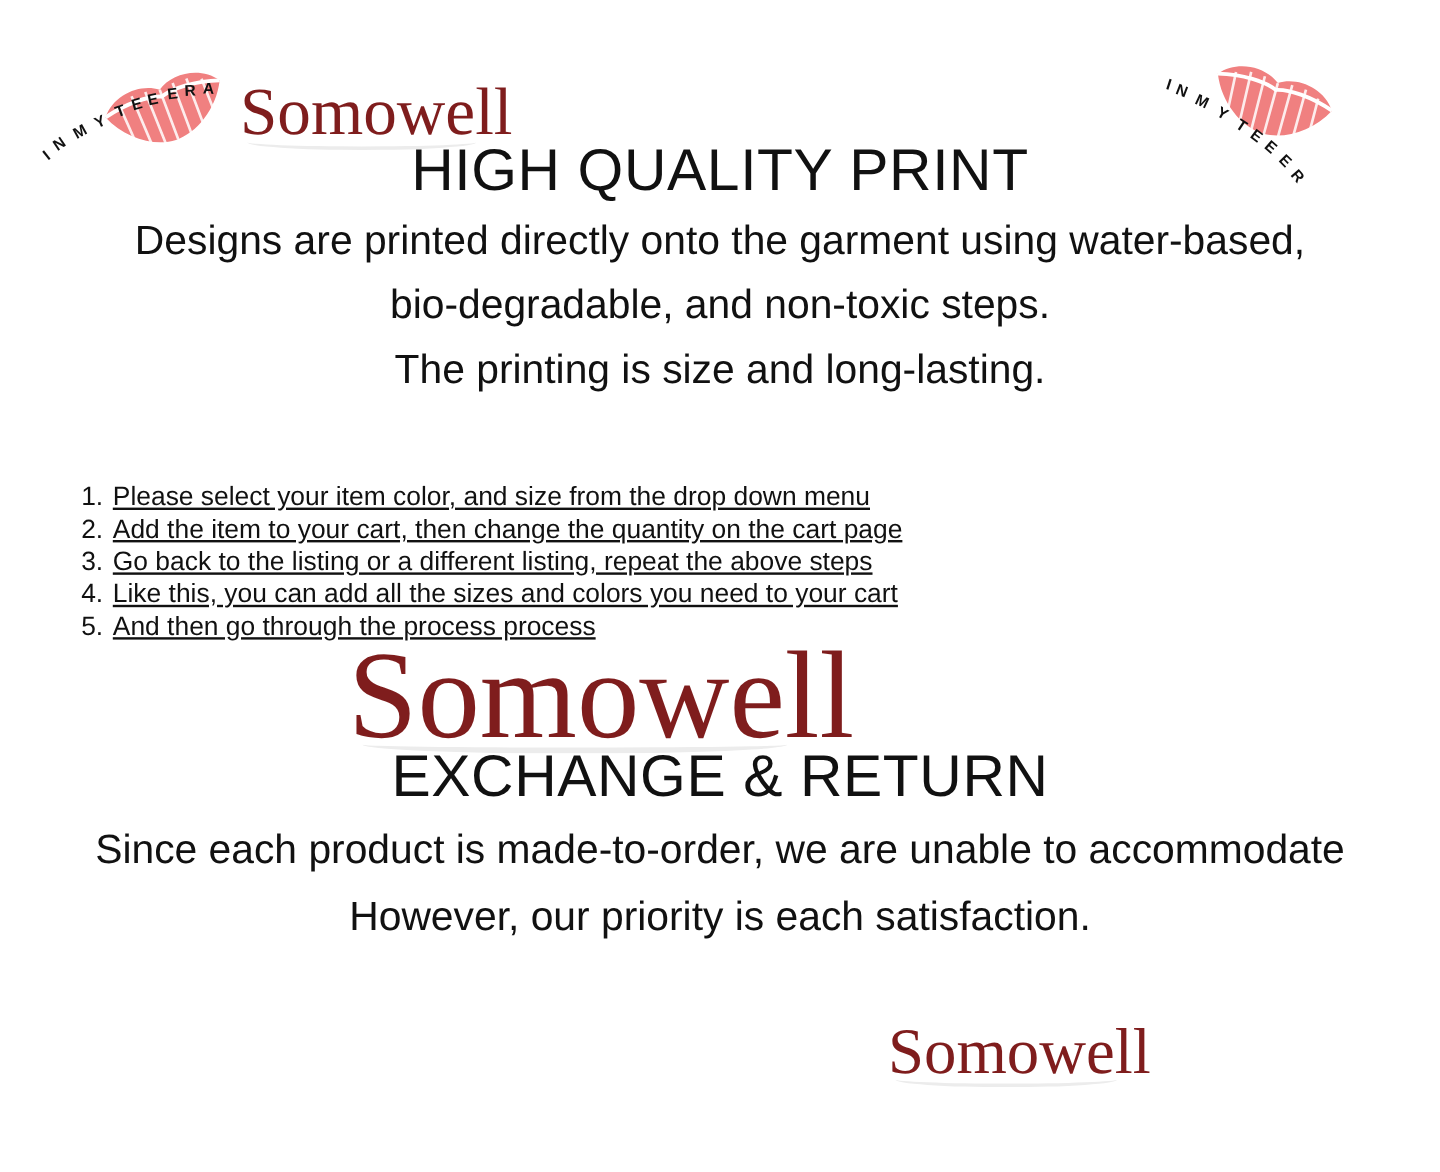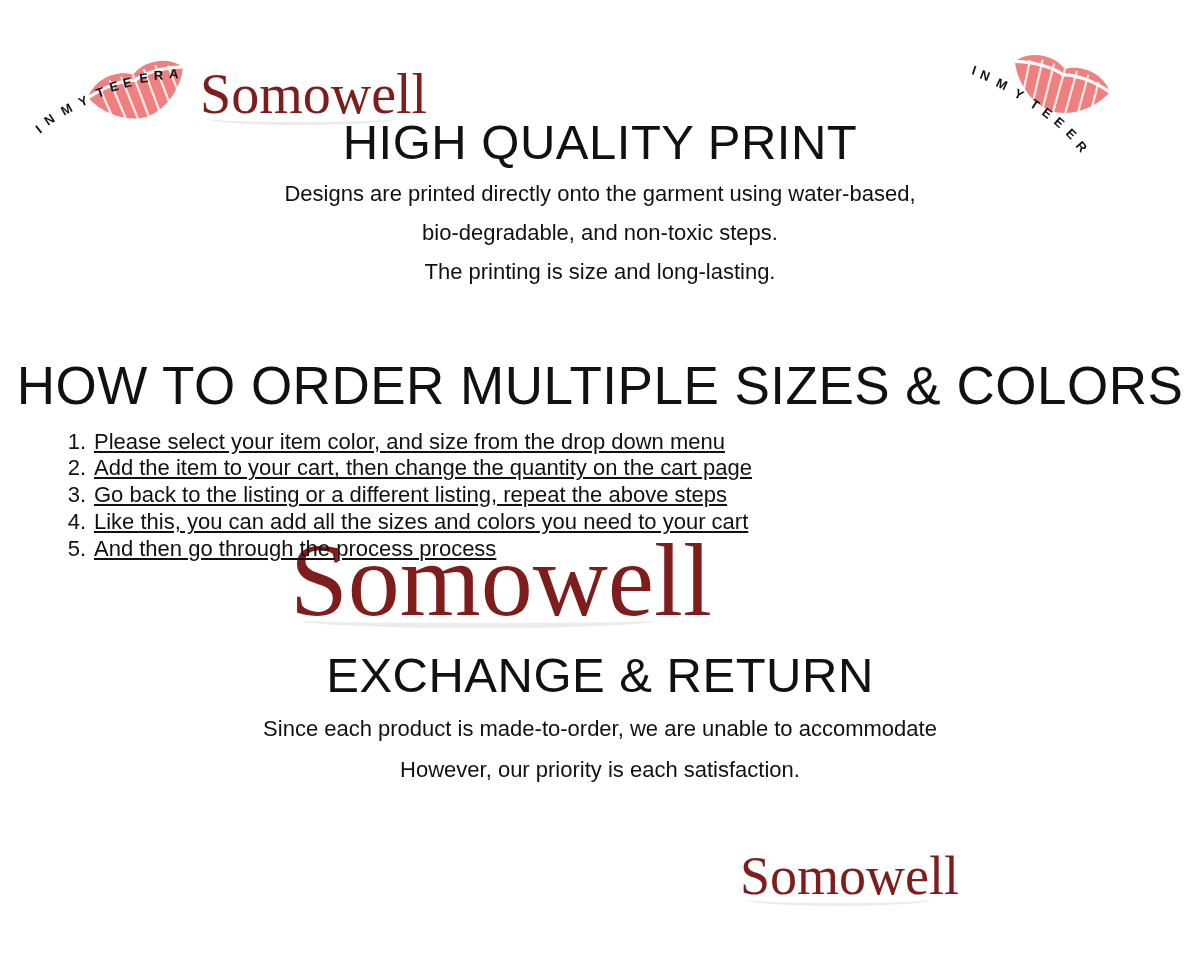--- a/index.html
+++ b/index.html
@@ -83,21 +83,21 @@
     font-size: 49px;
     letter-spacing: 0.5px;
     line-height: 1.08;
   }
   h1.big {
     font-size: 53px;
   }
 
   .para {
     margin: 0;
-    font-size: 22px;
+    font-size: 34px;
     line-height: 1.22;
     font-weight: 400;
   }
 
   .sec-print { margin-top: 0; }
   .sec-print .para { margin-top: 12px; }
 
   .sec-order { margin-top: 72px; }
 
   ol.steps {
@@ -189,21 +189,20 @@
   <div class="content">
 
     <section class="sec-print">
       <h1>HIGH QUALITY PRINT</h1>
       <p class="para">Designs are printed directly onto the garment using water-based,</p>
       <p class="para">bio-degradable, and non-toxic steps.</p>
       <p class="para">The printing is size and long-lasting.</p>
     </section>
 
     <section class="sec-order">
-      <h1 class="big">HOW TO ORDER MULTIPLE SIZES &amp; COLORS</h1>
       <ol class="steps">
         <li>Please select your item color, and size from the drop down menu</li>
         <li>Add the item to your cart, then change the quantity on the cart page</li>
         <li>Go back to the listing or a different listing, repeat the above steps</li>
         <li>Like this, you can add all the sizes and colors you need to your cart</li>
         <li>And then go through the process process</li>
       </ol>
     </section>
 
     <section class="sec-exchange">

